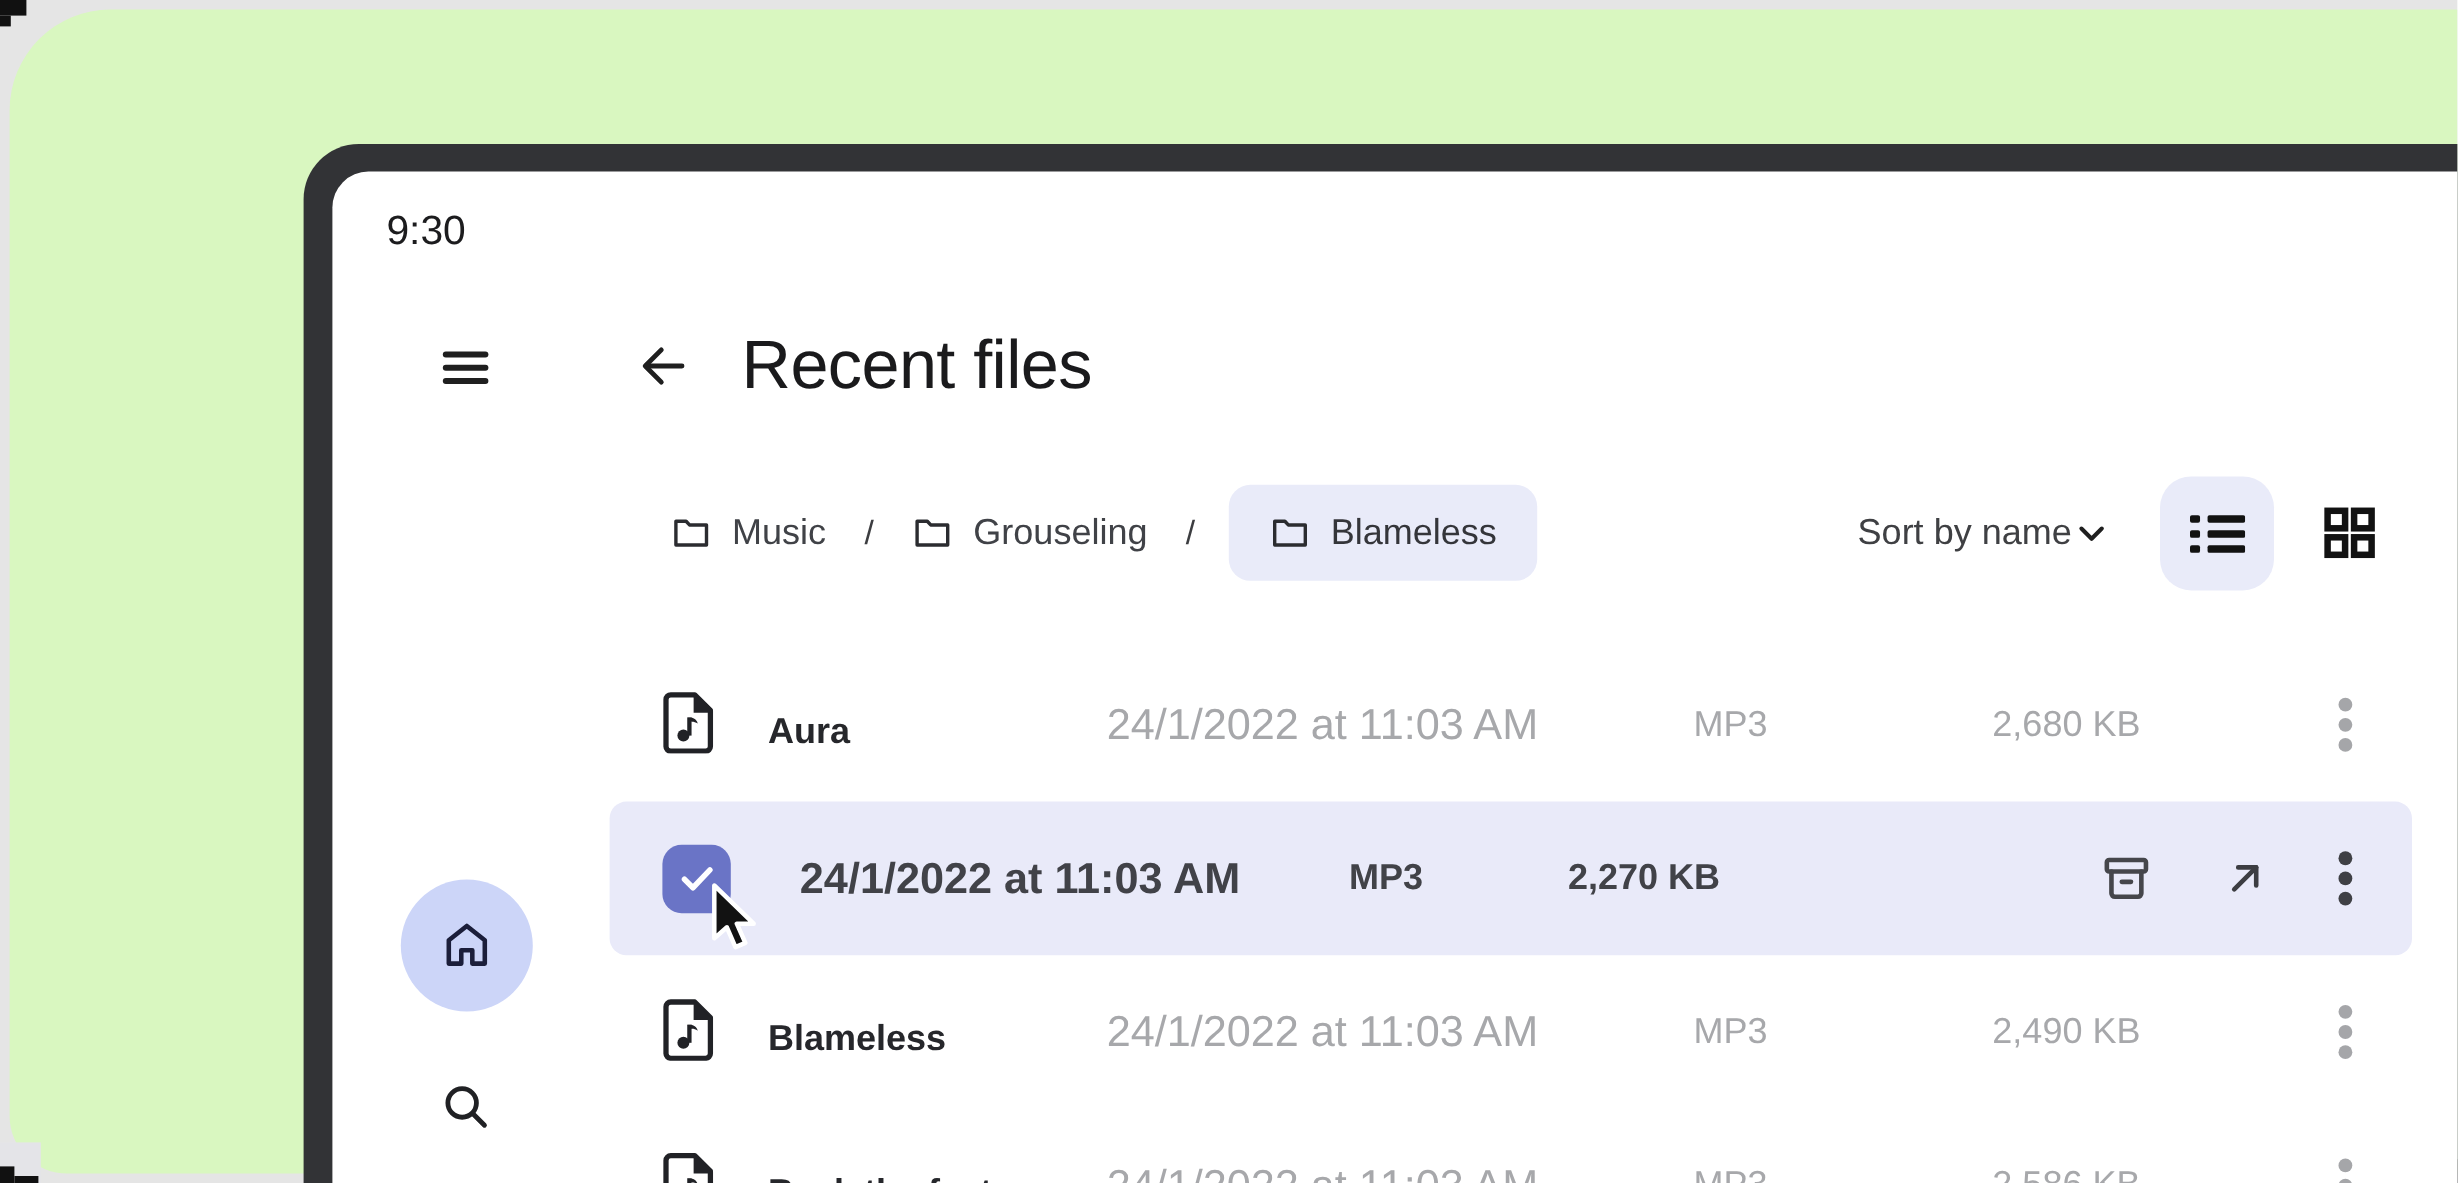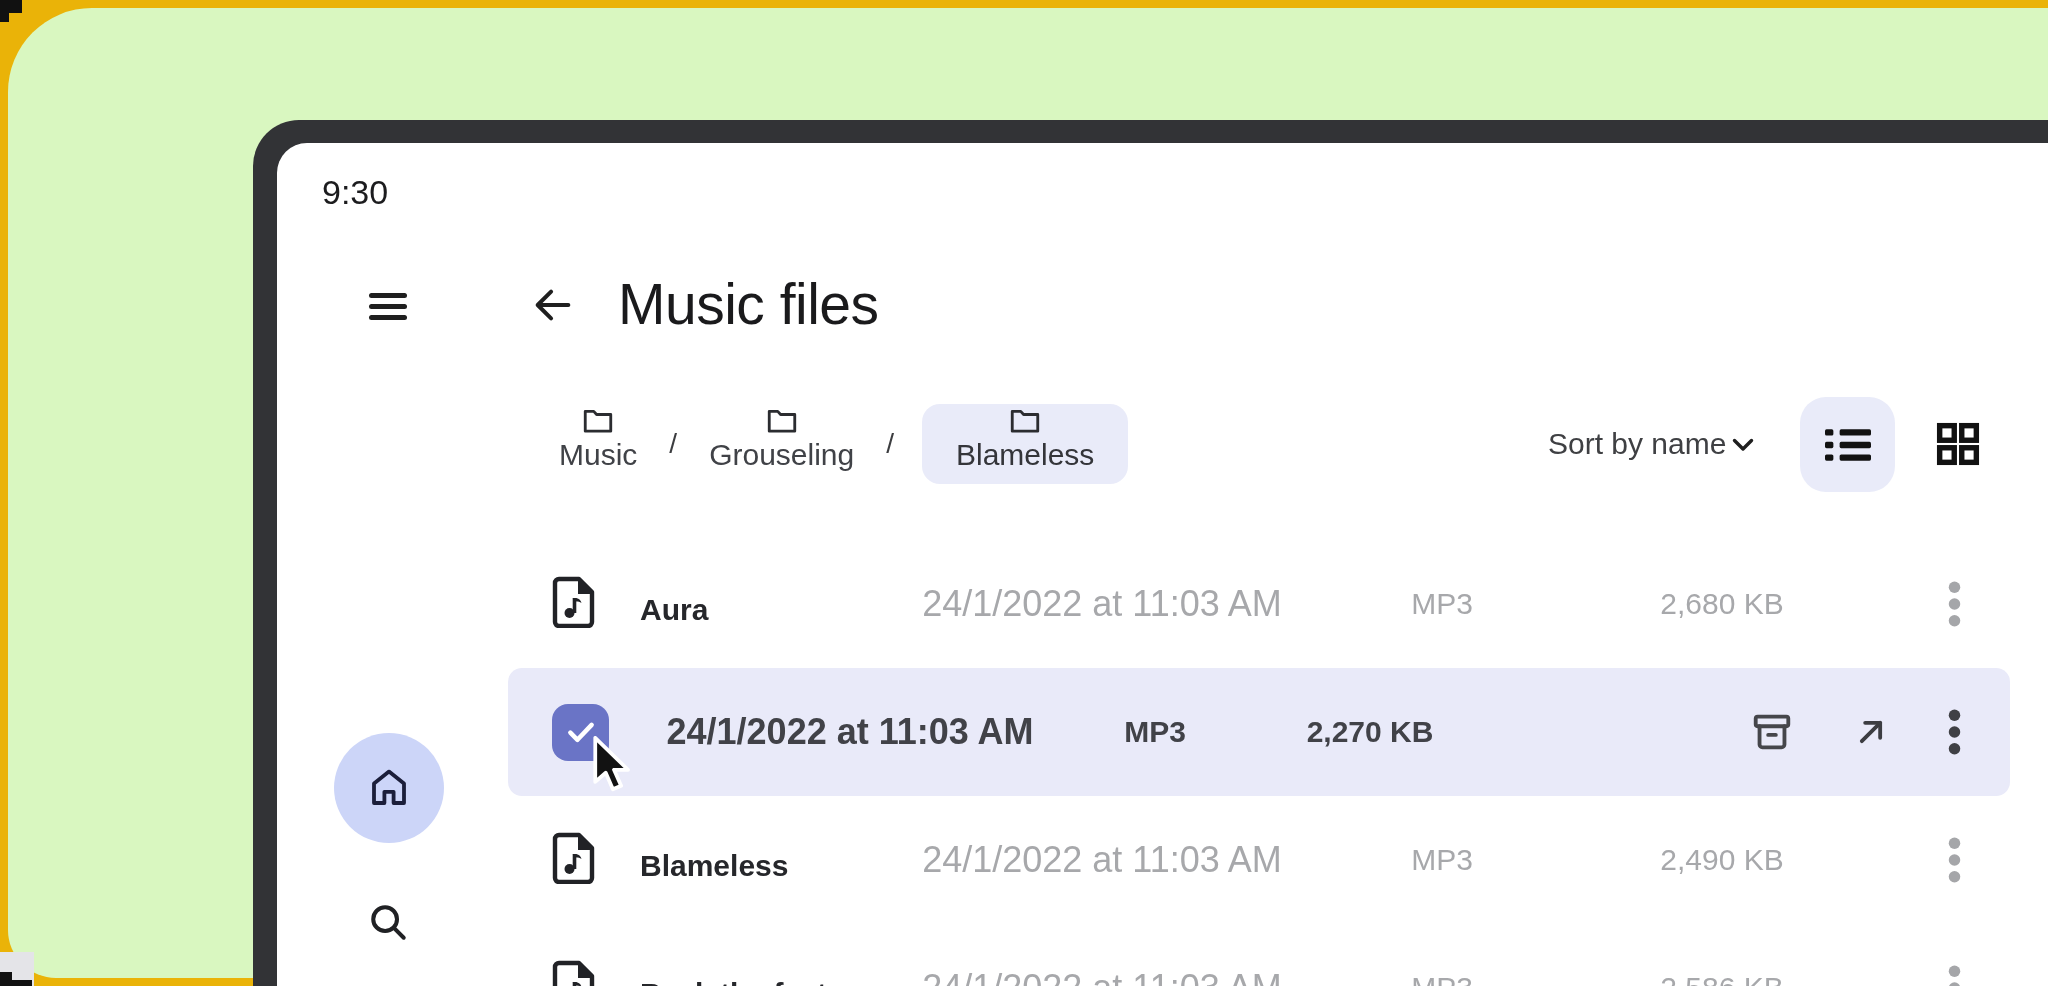--- a/index.html
+++ b/index.html
@@ -1,18 +1,18 @@
 <!DOCTYPE html>
 <html><head>
 <meta charset="utf-8">
 <style>
   * { margin:0; padding:0; box-sizing:border-box; }
   html,body { width:2048px; height:986px; overflow:hidden; background:#ffffff;
               font-family:"Liberation Sans","DejaVu Sans",sans-serif; }
-  .canvas { position:relative; width:2048px; height:986px; overflow:hidden; background:#eab308; }
+  .canvas { position:relative; width:2048px; height:986px; overflow:hidden; background:#e5e5e5; }
 
   
   .green-bg { position:absolute; left:8px; top:8px; right:0; bottom:8px;
               background:#D9F7C0; border-radius:84px 0 0 48px; }
 
   
   .mark { position:absolute; }
   .m-tl1 { left:0; top:0; width:22px; height:13px; background:#111; }
   .m-tl2 { left:0; top:13px; width:9px; height:9px; background:#111; }
   .m-bl1 { left:0; bottom:0; width:34px; height:34px; background:#E4E4E8; }
@@ -34,21 +34,21 @@
   .hamburger { position:absolute; left:92px; top:140px; width:46px; height:46px;
                display:flex; flex-direction:column; justify-content:center; gap:6px; cursor:pointer; }
   .hamburger i { display:block; width:38px; height:5px; background:#1F1F1F; border-radius:3px; }
   .back-btn { position:absolute; left:248px; top:134px; width:56px; height:56px;
               display:flex; align-items:center; justify-content:center; cursor:pointer; }
   .page-title { position:absolute; left:341px; top:128px; font-size:57px; line-height:66px;
                 color:#1A1A1C; letter-spacing:-0.5px; }
 
   
   .crumb-bar { position:absolute; left:272px; top:261px; height:80px; display:flex; align-items:center; }
-  .crumb { display:flex; align-items:center; padding:0 10px; height:80px; cursor:pointer;flex-direction:column; }
+  .crumb { display:flex; align-items:center; gap:17px; padding:0 10px; height:80px; cursor:pointer; }
   .crumb .lbl { font-size:30px; color:#404247; font-weight:500; }
   .crumb.chip { background:#E9EBF9; border-radius:18px; padding:0 34px; margin-left:6px; }
   .crumb.chip .lbl { color:#34353A; }
   .crumb-sep { font-size:28px; color:#3C3D40; font-weight:500; margin:0 22px; }
 
   .sort-group { position:absolute; left:1271px; top:261px; height:80px; display:flex;
                 align-items:center; cursor:pointer; }
   .sort-label { font-size:30px; color:#3F4043; font-weight:500; }
 
   .listview-btn { position:absolute; left:1523px; top:254px; width:95px; height:95px;
@@ -113,21 +113,21 @@
           <i></i>
         </div>
 
       <div class="back-btn">
         <svg width="46" height="46" viewBox="0 0 24 24" fill="none" stroke="#1F1F1F" stroke-width="2.1" stroke-linecap="round" stroke-linejoin="round">
           <path d="M20 12H4.5"></path>
             <path d="M11 5l-7 7 7 7"></path>
         </svg>
       </div>
 
-      <div class="page-title">Music files</div>
+      <div class="page-title">Recent files</div>
 
       <div class="crumb-bar" id="crumb-bar">
           <div class="crumb">
     <svg width="34" height="34" viewBox="0 0 24 24" fill="none" stroke="#2B2C30" stroke-width="2" stroke-linejoin="round">
       <path d="M3 19.2V5.2h6l2 2.2h10v11.8z"></path>
     </svg>
     <span class="lbl">Music</span>
   </div>
           <span class="crumb-sep">/</span>
           <div class="crumb">

